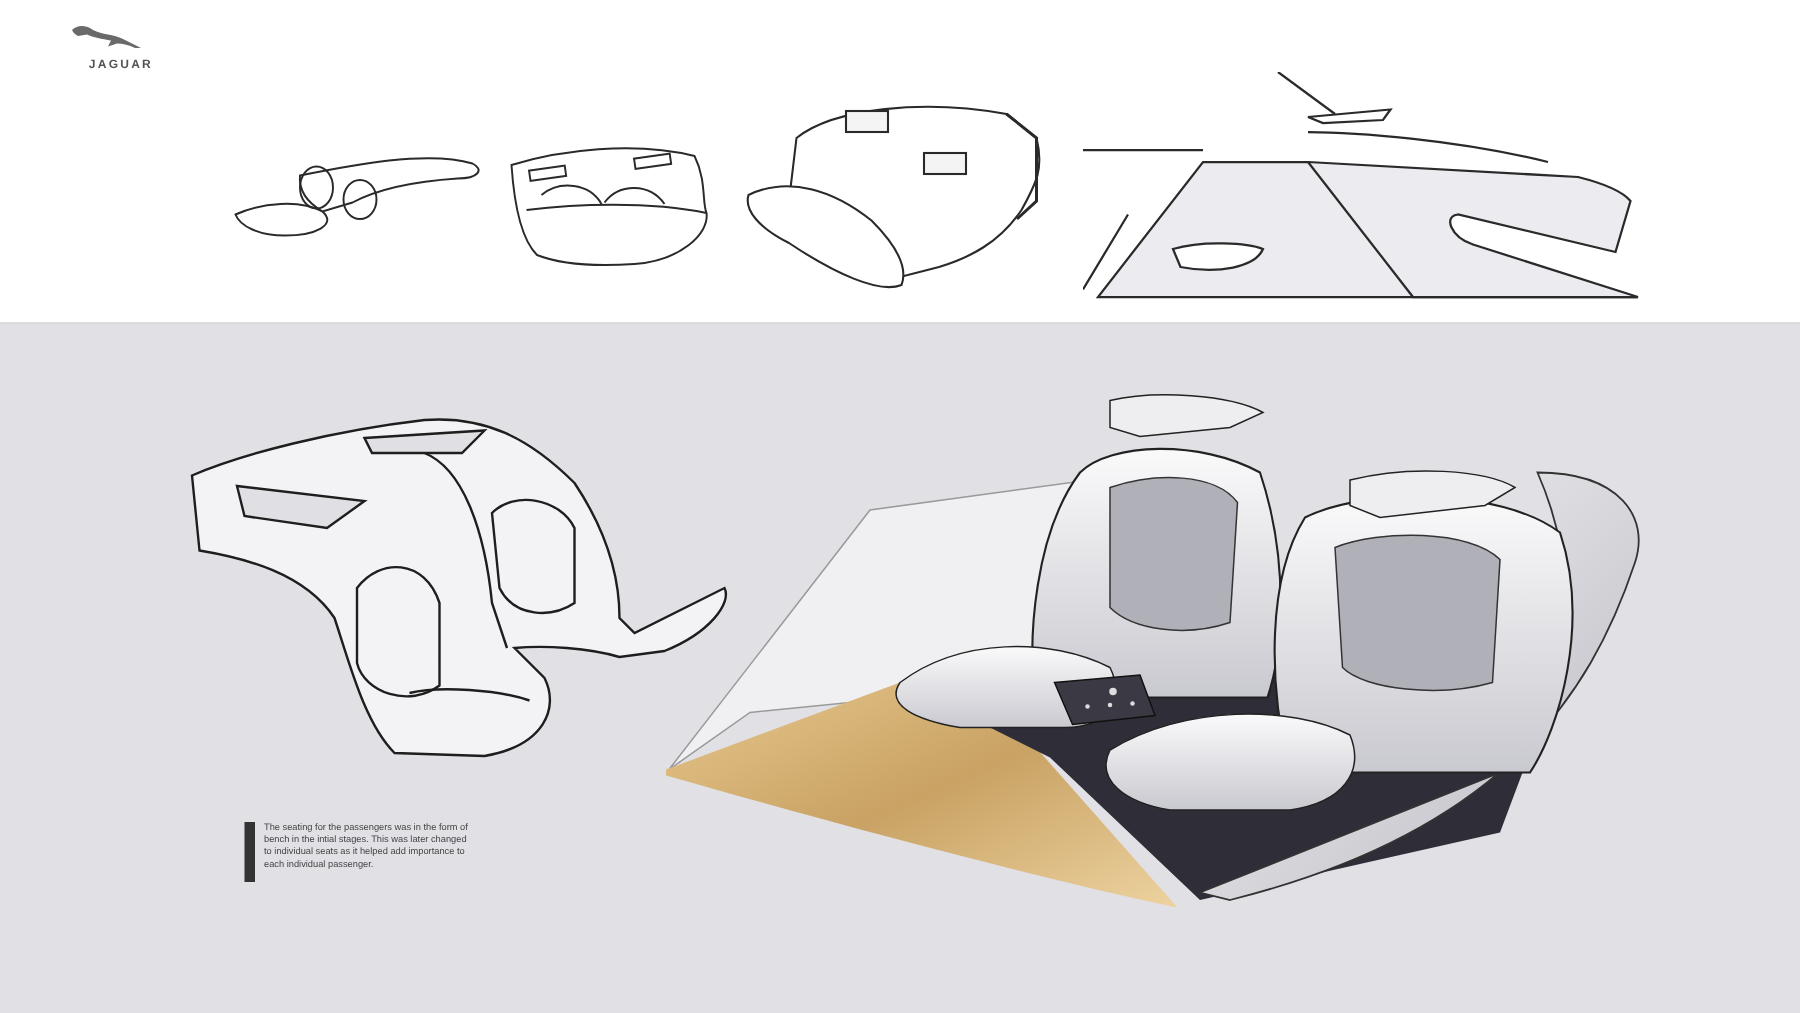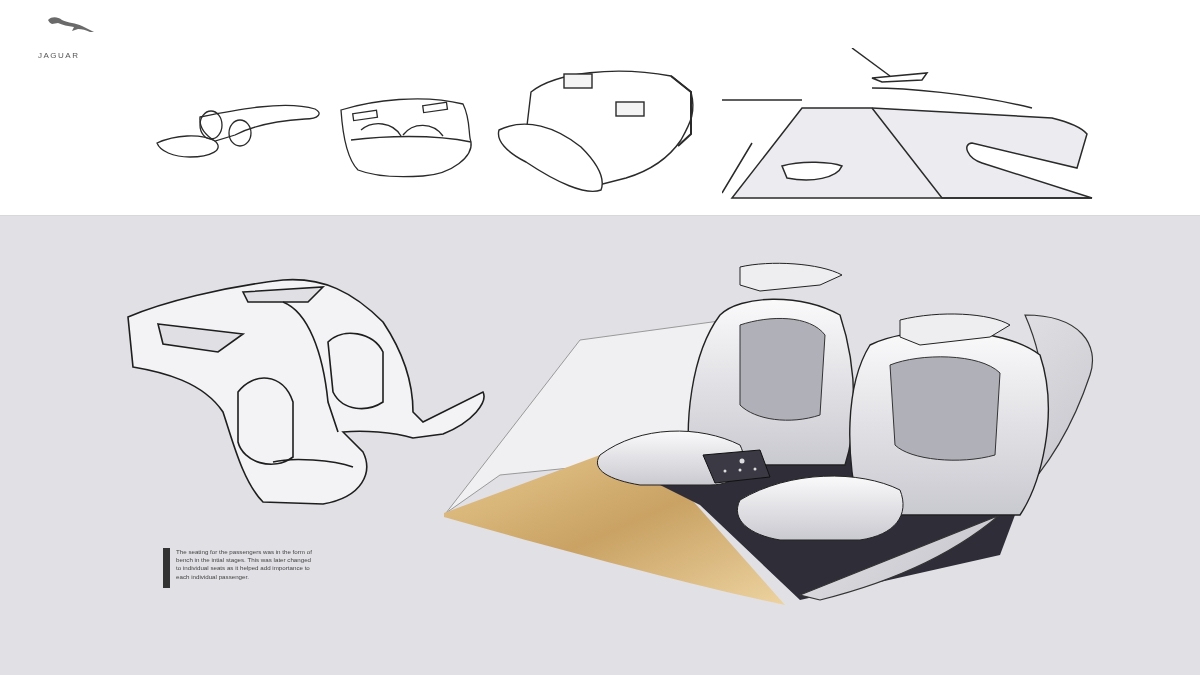--- a/index.html
+++ b/index.html
@@ -13,22 +13,22 @@
     background: #ffffff;
   }
   .bottom-band {
     position: absolute; left: 0; top: 215px; width: 1200px; height: 460px;
     background: #e1e0e5;
     border-top: 1px solid #d8d7dc;
   }
   .logo { position: absolute; left: 38px; top: 14px; width: 64px; height: 36px; }
   .logo svg { position: absolute; left: 6px; top: 0; }
   .logo-word {
-    position: absolute; left: 0; top: 24px; width: 64px; text-align: left;
-    font-size: 8px; letter-spacing: 1.5px; color: #555; font-weight: normal; margin-top: 13px;
+    position: absolute; left: 0; top: 24px; width: 64px; text-align: right;
+    font-size: 8px; letter-spacing: 1.5px; color: #555; font-weight: bold;
   }
   .sketch { position: absolute; }
   .caption {
     position: absolute; left: 163px; top: 548px; width: 150px;
     display: flex; gap: 6px;
   }
   .caption-bar {
     width: 7px; height: 40px; background: #333; flex: none;
   }
   .caption-text {

